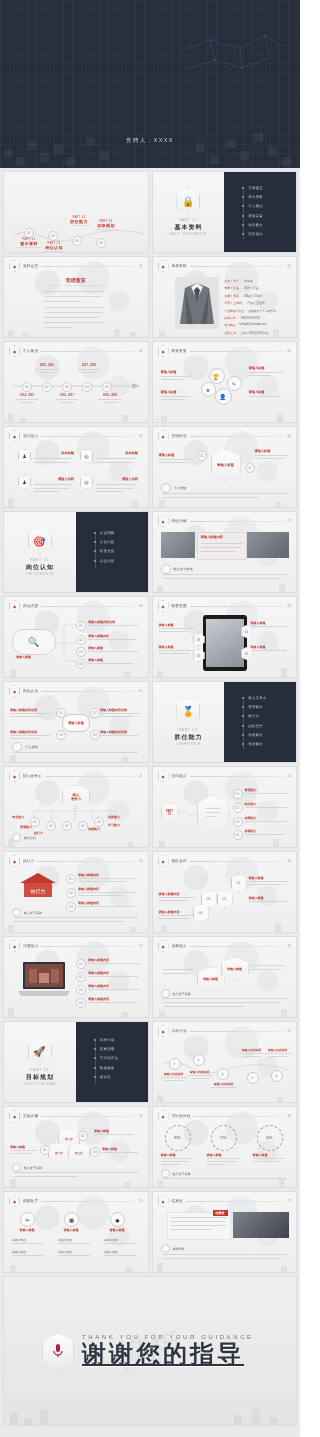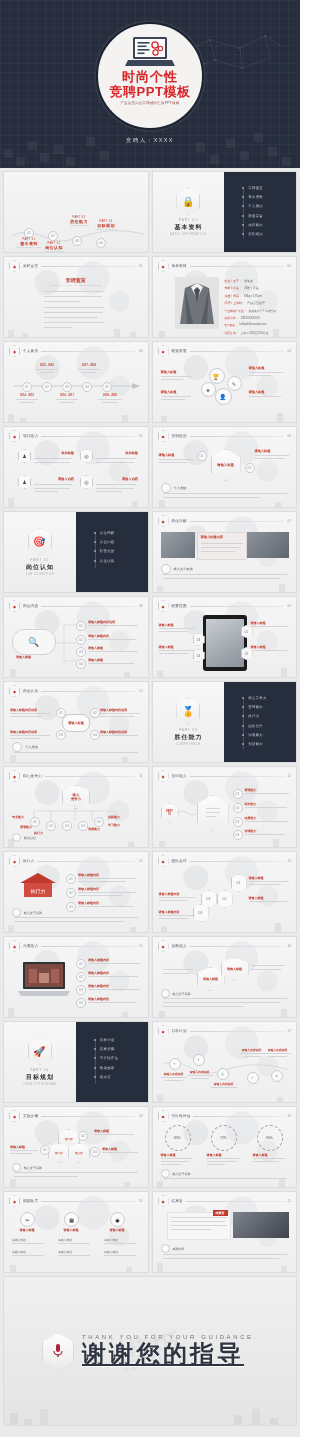--- a/index.html
+++ b/index.html
@@ -132,37 +132,20 @@
       <i style="left:100px;bottom:8px;width:9px;height:9px"></i>
       <i style="left:196px;bottom:16px;width:9px;height:9px"></i>
       <i style="left:210px;bottom:4px;width:9px;height:9px"></i>
       <i style="left:226px;bottom:20px;width:9px;height:9px"></i>
       <i style="left:240px;bottom:8px;width:9px;height:9px"></i>
       <i style="left:254px;bottom:26px;width:9px;height:9px"></i>
       <i style="left:268px;bottom:12px;width:9px;height:9px"></i>
       <i style="left:282px;bottom:2px;width:9px;height:9px"></i>
     </div>
 
-    <div class="badge">
-      <svg class="laptop" width="52" height="34" viewBox="0 0 52 34">
-        <rect x="9" y="2" width="34" height="22" rx="1.5" fill="#3b4557"></rect>
-        <rect x="11" y="4" width="30" height="18" fill="#fbfbfb"></rect>
-        <rect x="13.5" y="7" width="12" height="1.6" fill="#3b4557"></rect>
-        <rect x="13.5" y="10.5" width="9" height="1.6" fill="#3b4557"></rect>
-        <rect x="13.5" y="14" width="12" height="1.6" fill="#3b4557"></rect>
-        <rect x="13.5" y="17.5" width="7" height="1.6" fill="#3b4557"></rect>
-        <circle cx="31" cy="10" r="3.1" fill="none" stroke="#d9252a" stroke-width="1.3"></circle>
-        <circle cx="36.5" cy="13.5" r="2.2" fill="none" stroke="#d9252a" stroke-width="1.1"></circle>
-        <circle cx="31.5" cy="17.5" r="2.6" fill="none" stroke="#d9252a" stroke-width="1.2"></circle>
-        <path d="M4 25 h44 l3 6 H1 z" fill="#3b4557"></path>
-      </svg>
-      <div class="t1">时尚个性</div>
-      <div class="t2">竞聘PPT模板</div>
-      <div class="t3">产品运营岗位竞聘述职汇报PPT模板</div>
-    </div>
     <div class="presenter">竞聘人：XXXX</div>
   </div>
 
   <div class="strip">
 
     <div class="row" style="padding-top:3px">
       <div class="contents">
         <div class="bgmap"></div>
         <svg style="position:absolute;left:8px;top:50px;width:132px;height:26px" viewBox="0 0 132 26">
           <path d="M0 14 C22 2,36 24,58 18 S96 4,132 12" fill="none" stroke="#c9ccd1" stroke-width=".7"></path>

